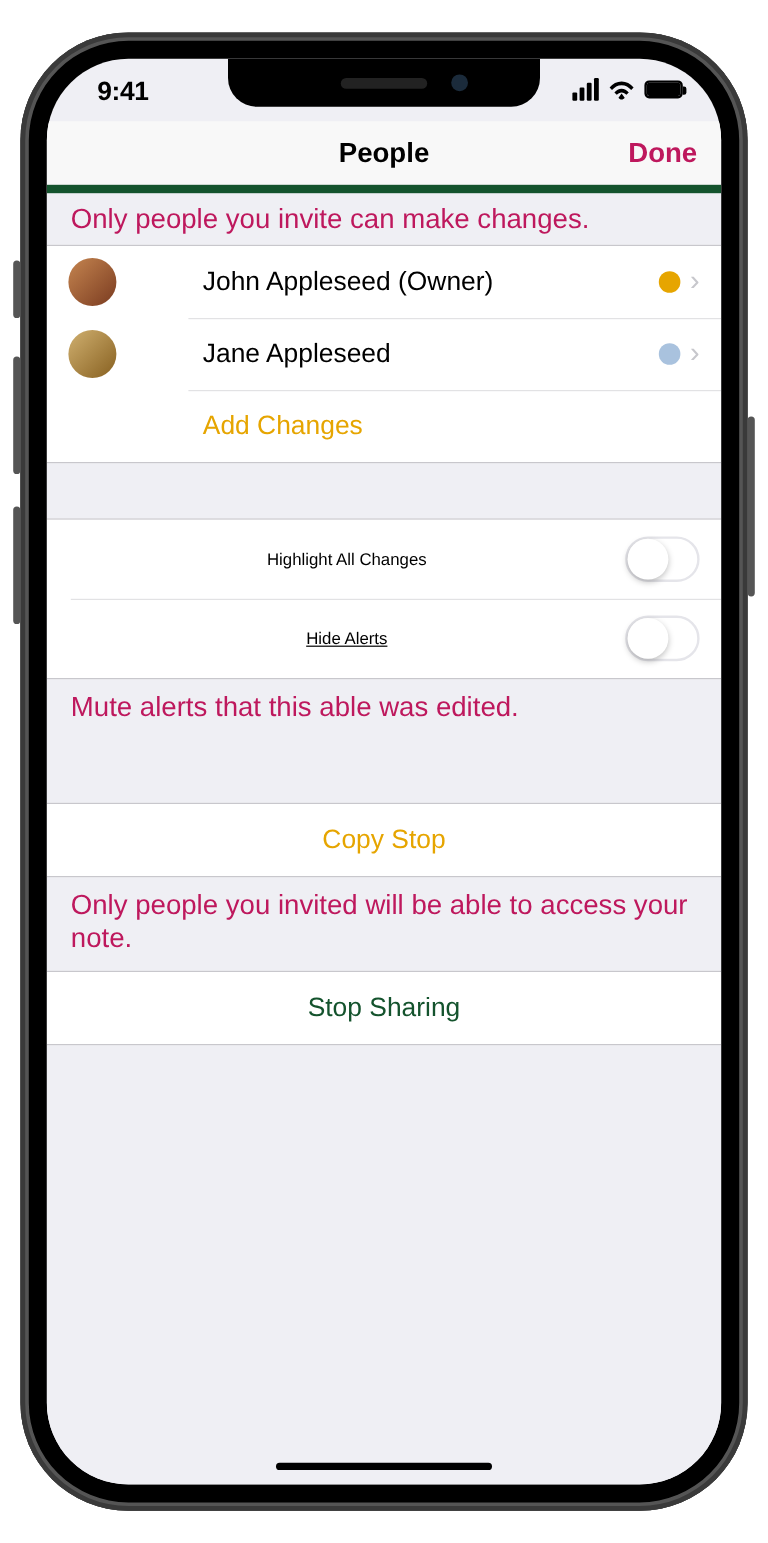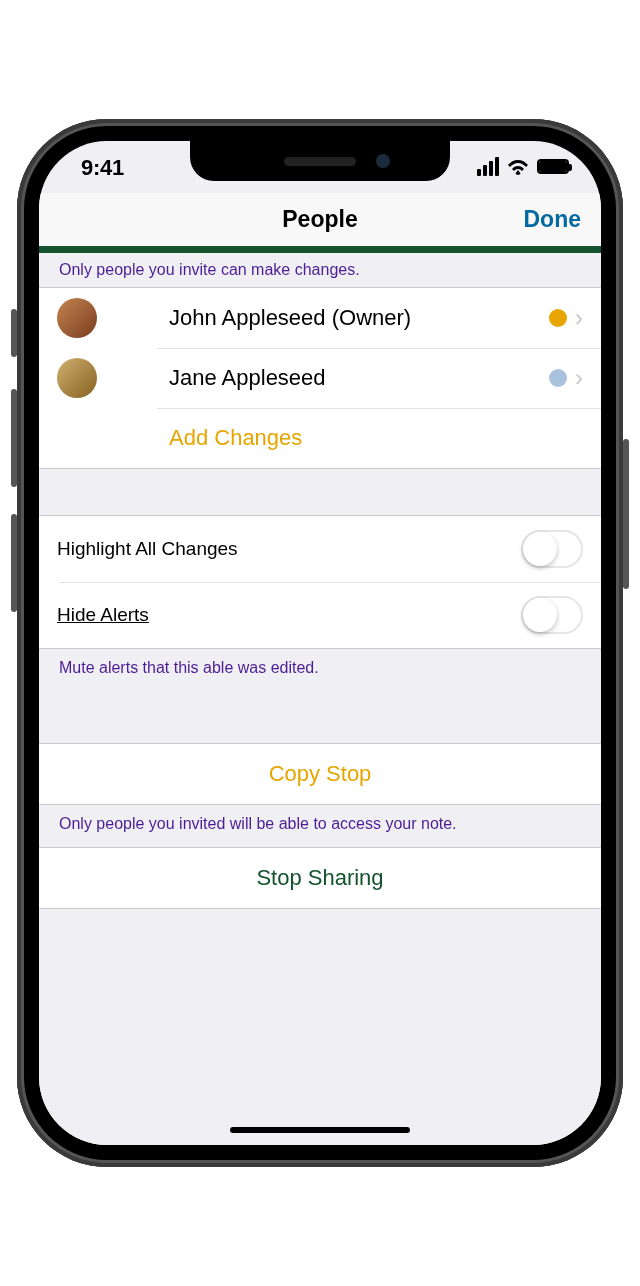--- a/index.html
+++ b/index.html
@@ -9,21 +9,21 @@
       width: 640px;
       height: 1286px;
       display: flex;
       align-items: center;
       justify-content: center;
     }
 
     
     .device {
       width: 606px;
-      height: 1048px;
+      height: 1232px;
       background: #000;
       border-radius: 90px;
       padding: 22px;
       position: relative;
       box-shadow: inset 0 0 0 4px #3a3a3a, inset 0 0 0 7px #555;
     }
     .side-btn {
       position: absolute;
       background: #555;
       border-radius: 4px;
@@ -105,32 +105,32 @@
       border-bottom: 7px solid #14532d;
       background: #f8f8f8;
       position: relative;
     }
     .nav-title { font-size: 23px; font-weight: 600; }
     .nav-done {
       position: absolute;
       right: 20px;
       font-size: 23px;
       font-weight: 600;
-      color: #0369a1;
+      color: #be185d;
     }
 
     
     .scroll {
       background: #efeff4;
       height: calc(100% - 112px);
       overflow: hidden;
     }
     .grp-header, .grp-footer {
-      font-size: 16px;
-      color: #4c1d95;
+      font-size: 23px;
+      color: #be185d;
       padding: 10px 20px 10px 20px;
     }
     .grp-header { padding-top: 8px; padding-bottom: 8px; }
     .cell-group { background: #fff; }
     .cell-group.bordered { border-top: 1px solid #c8c7cc; border-bottom: 1px solid #c8c7cc; }
 
     .cell {
       display: flex;
       align-items: center;
       min-height: 60px;
@@ -158,21 +158,21 @@
     .add-people { font-size: 22px; color: #e6a500; margin-left: 112px; }
 
     .toggle {
       width: 62px; height: 38px; border-radius: 19px; background: #fff;
       border: 2px solid #e5e5ea; position: relative; flex: none;
     }
     .toggle .knob {
       position: absolute; left: 0; top: 0; width: 34px; height: 34px; border-radius: 50%;
       background: #fff; box-shadow: 0 2px 5px rgba(0,0,0,.25);
     }
-    .cell-label { font-size: 19px; flex: 1; color: #000; }
+    .cell-label { font-size: 14px; flex: 1; color: #000; text-align: center; }
 
     .center-link { justify-content: center; }
     .yellow { color: #e6a500; font-size: 22px; }
     .red { color: #14532d; font-size: 22px; }
 
     .gap { height: 46px; }
 
     .home-indicator {
       position: absolute;
       bottom: 12px;

